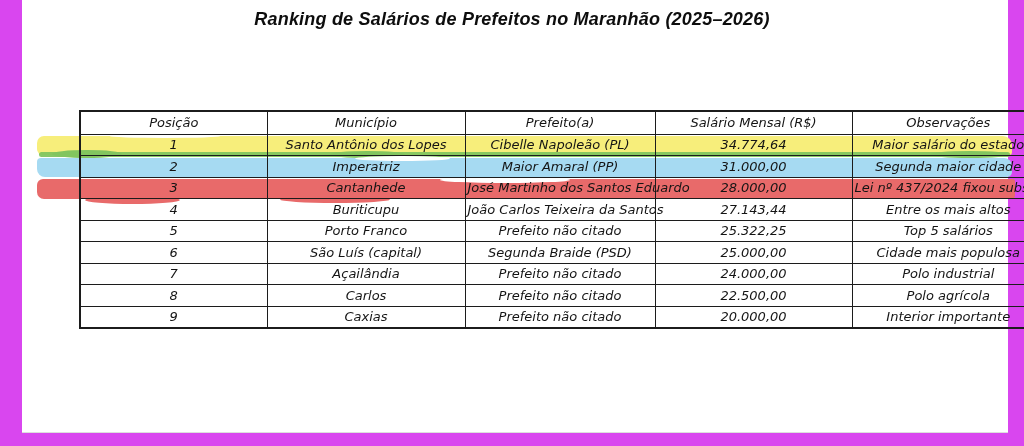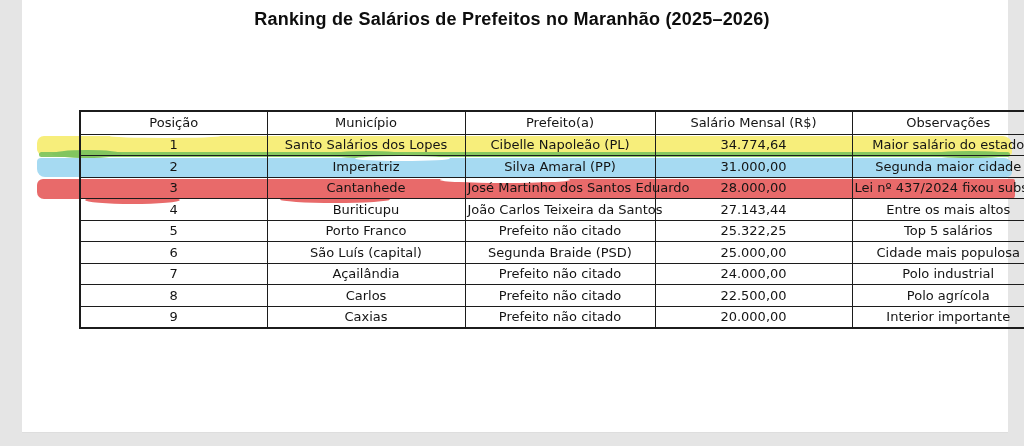--- a/index.html
+++ b/index.html
@@ -44,21 +44,21 @@
     text-align:center;vertical-align:middle;
     padding:0 2px;white-space:nowrap;overflow:visible;
     font-weight:normal;background:transparent;
   }
   thead tr{height:23px;}
   tbody tr{height:21.5px;}
 </style>
 </head>
 <body>
 
-<div class="canvas" style="background-color: #e5e5e5;">
+<div class="canvas" style="background-color: #d946ef; font-style: italic;">
 
   <div class="page" style="background-color: rgb(255, 255, 255);"></div>
 
   <div class="title">Ranking de Salários de Prefeitos no Maranhão (2025–2026)</div>
 
   <div class="marker marker-yellow" style="background-color: rgb(247, 238, 123);"></div>
   <div class="notch notch-yellow"></div>
   <div class="marker marker-green" style="background-color: rgb(130, 197, 95);"></div>
   <div class="marker marker-green-blob1" style="background-color: rgb(130, 197, 95);"></div>
   <div class="marker marker-green-blob2" style="background-color: rgb(130, 197, 95);"></div>
@@ -83,29 +83,29 @@
         <th>Posição</th>
         <th>Município</th>
         <th>Prefeito(a)</th>
         <th>Salário Mensal (R$)</th>
         <th>Observações</th>
       </tr>
     </thead>
     <tbody>
         <tr>
       <td>1</td>
-      <td>Santo Salários dos Lopes</td>
+      <td>Santo Antônio dos Lopes</td>
       <td>Cibelle Napoleão (PL)</td>
       <td>34.774,64</td>
       <td>Maior salário do estado</td>
     </tr>
         <tr>
       <td>2</td>
       <td>Imperatriz</td>
-      <td>Silva Amaral (PP)</td>
+      <td>Maior Amaral (PP)</td>
       <td>31.000,00</td>
       <td>Segunda maior cidade</td>
     </tr>
         <tr>
       <td>3</td>
       <td>Cantanhede</td>
       <td>José Martinho dos Santos Eduardo</td>
       <td>28.000,00</td>
       <td>Lei nº 437/2024 fixou subsídios até 20</td>
     </tr>

